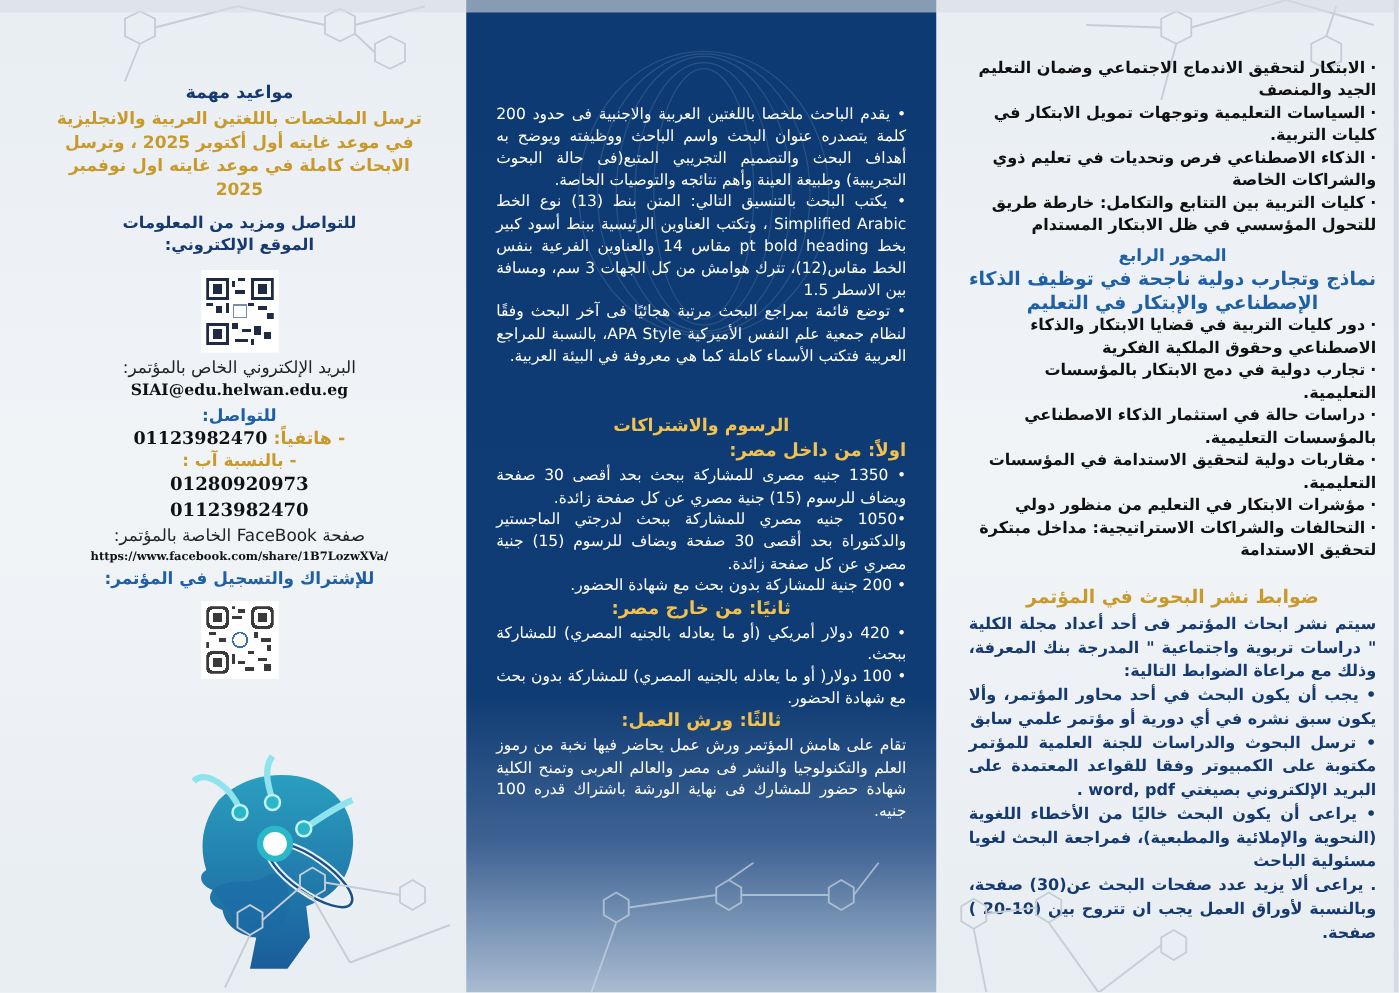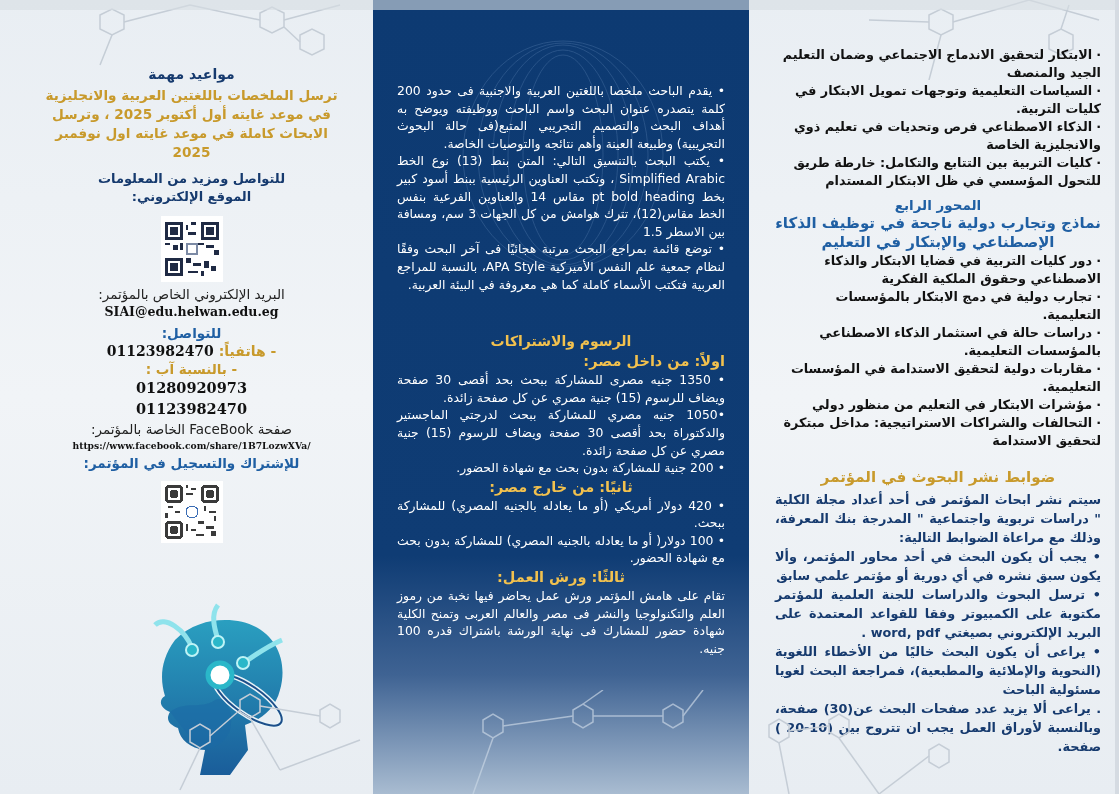--- a/index.html
+++ b/index.html
@@ -290,21 +290,21 @@
           <line x1="220" y1="10" x2="290" y2="30"></line>
           <line x1="252" y1="39" x2="260" y2="15"></line>
           <line x1="132" y1="45" x2="120" y2="90"></line>
           <line x1="60" y1="30" x2="120" y2="32"></line>
         </g>
       </svg>
     </div>
     <ul class="bullets-left" style="position:relative;">
       <li><span class="dot">·</span><span>الابتكار لتحقيق الاندماج الاجتماعي وضمان التعليم الجيد والمنصف</span></li>
       <li><span class="dot">·</span><span>السياسات التعليمية وتوجهات تمويل الابتكار في كليات التربية.</span></li>
-      <li><span class="dot">·</span><span>الذكاء الاصطناعي فرص وتحديات في تعليم ذوي والانجليزية الخاصة</span></li>
+      <li><span class="dot">·</span><span>الذكاء الاصطناعي فرص وتحديات في تعليم ذوي والشراكات الخاصة</span></li>
       <li><span class="dot">·</span><span>كليات التربية بين التتابع والتكامل: خارطة طريق للتحول المؤسسي في ظل الابتكار المستدام</span></li>
     </ul>
     <div class="axis-title">المحور الرابع</div>
     <div class="axis-subtitle">نماذج وتجارب دولية ناجحة في توظيف الذكاء الإصطناعي والإبتكار في التعليم</div>
     <ul class="bullets-left">
       <li><span class="dot">·</span><span>دور كليات التربية في قضايا الابتكار والذكاء الاصطناعي وحقوق الملكية الفكرية</span></li>
       <li><span class="dot">·</span><span>تجارب دولية في دمج الابتكار بالمؤسسات التعليمية.</span></li>
       <li><span class="dot">·</span><span>دراسات حالة في استثمار الذكاء الاصطناعي بالمؤسسات التعليمية.</span></li>
       <li><span class="dot">·</span><span>مقاربات دولية لتحقيق الاستدامة في المؤسسات التعليمية.</span></li>
       <li><span class="dot">·</span><span>مؤشرات الابتكار في التعليم من منظور دولي</span></li>

